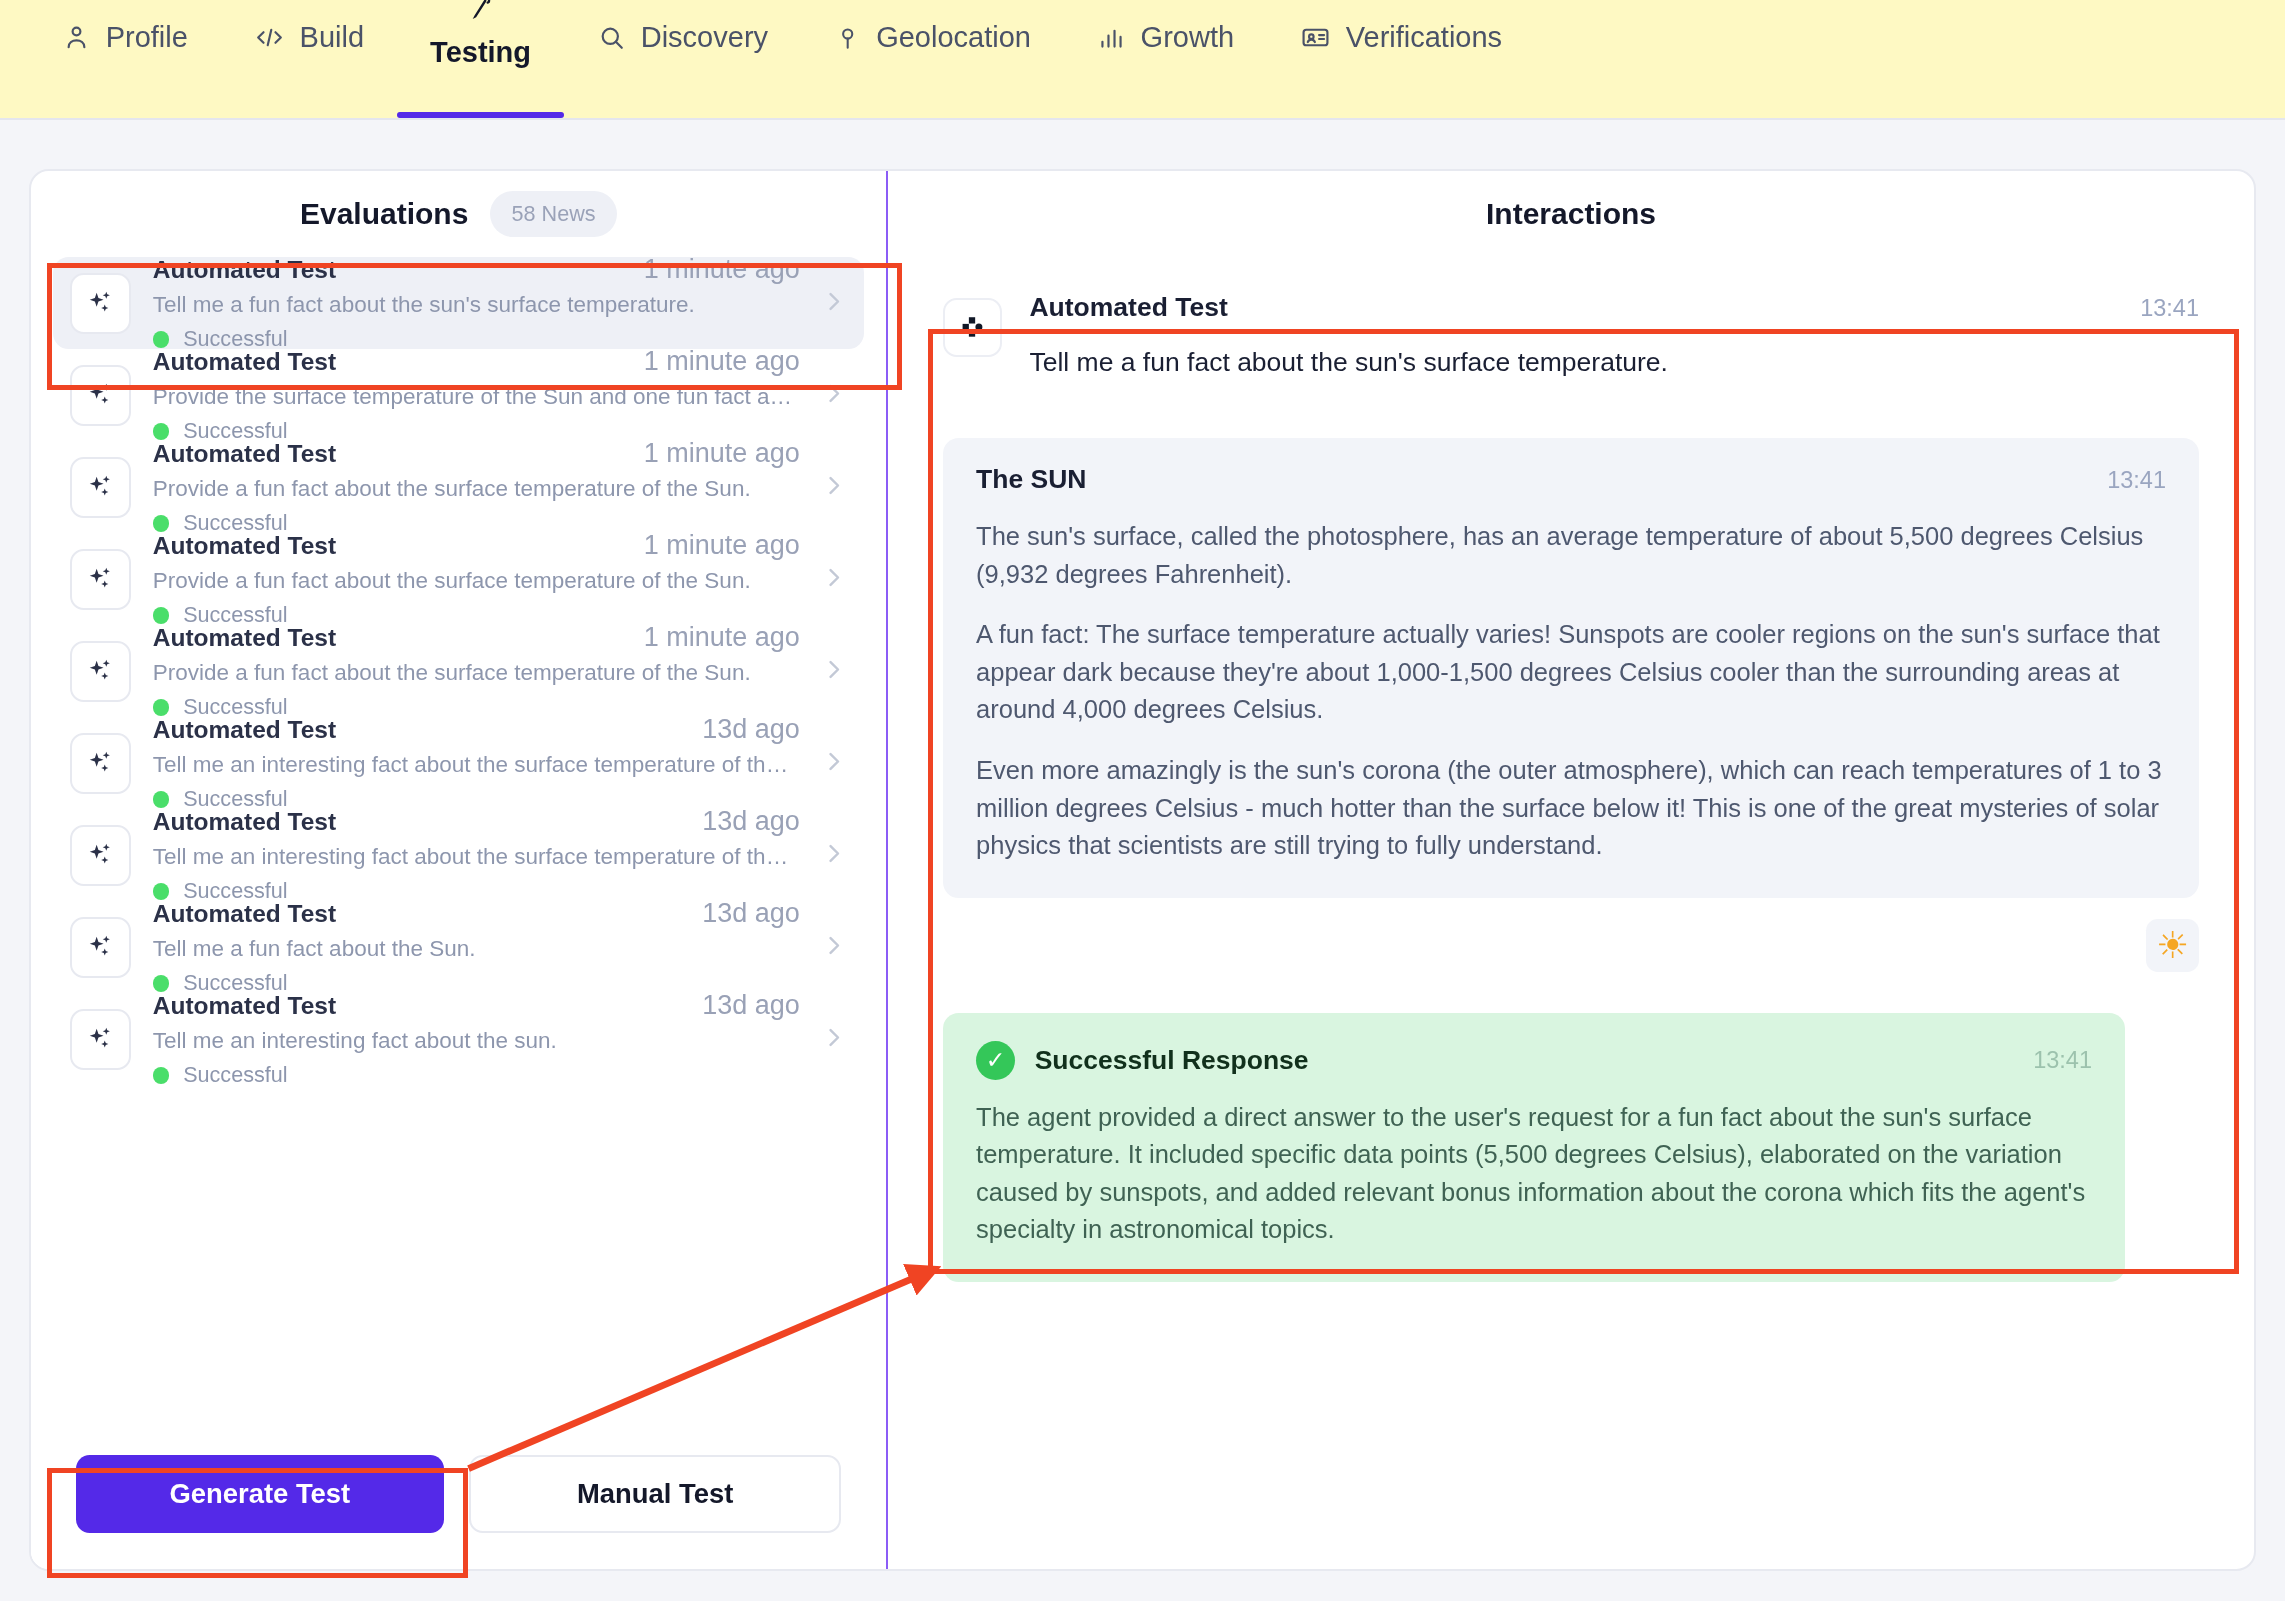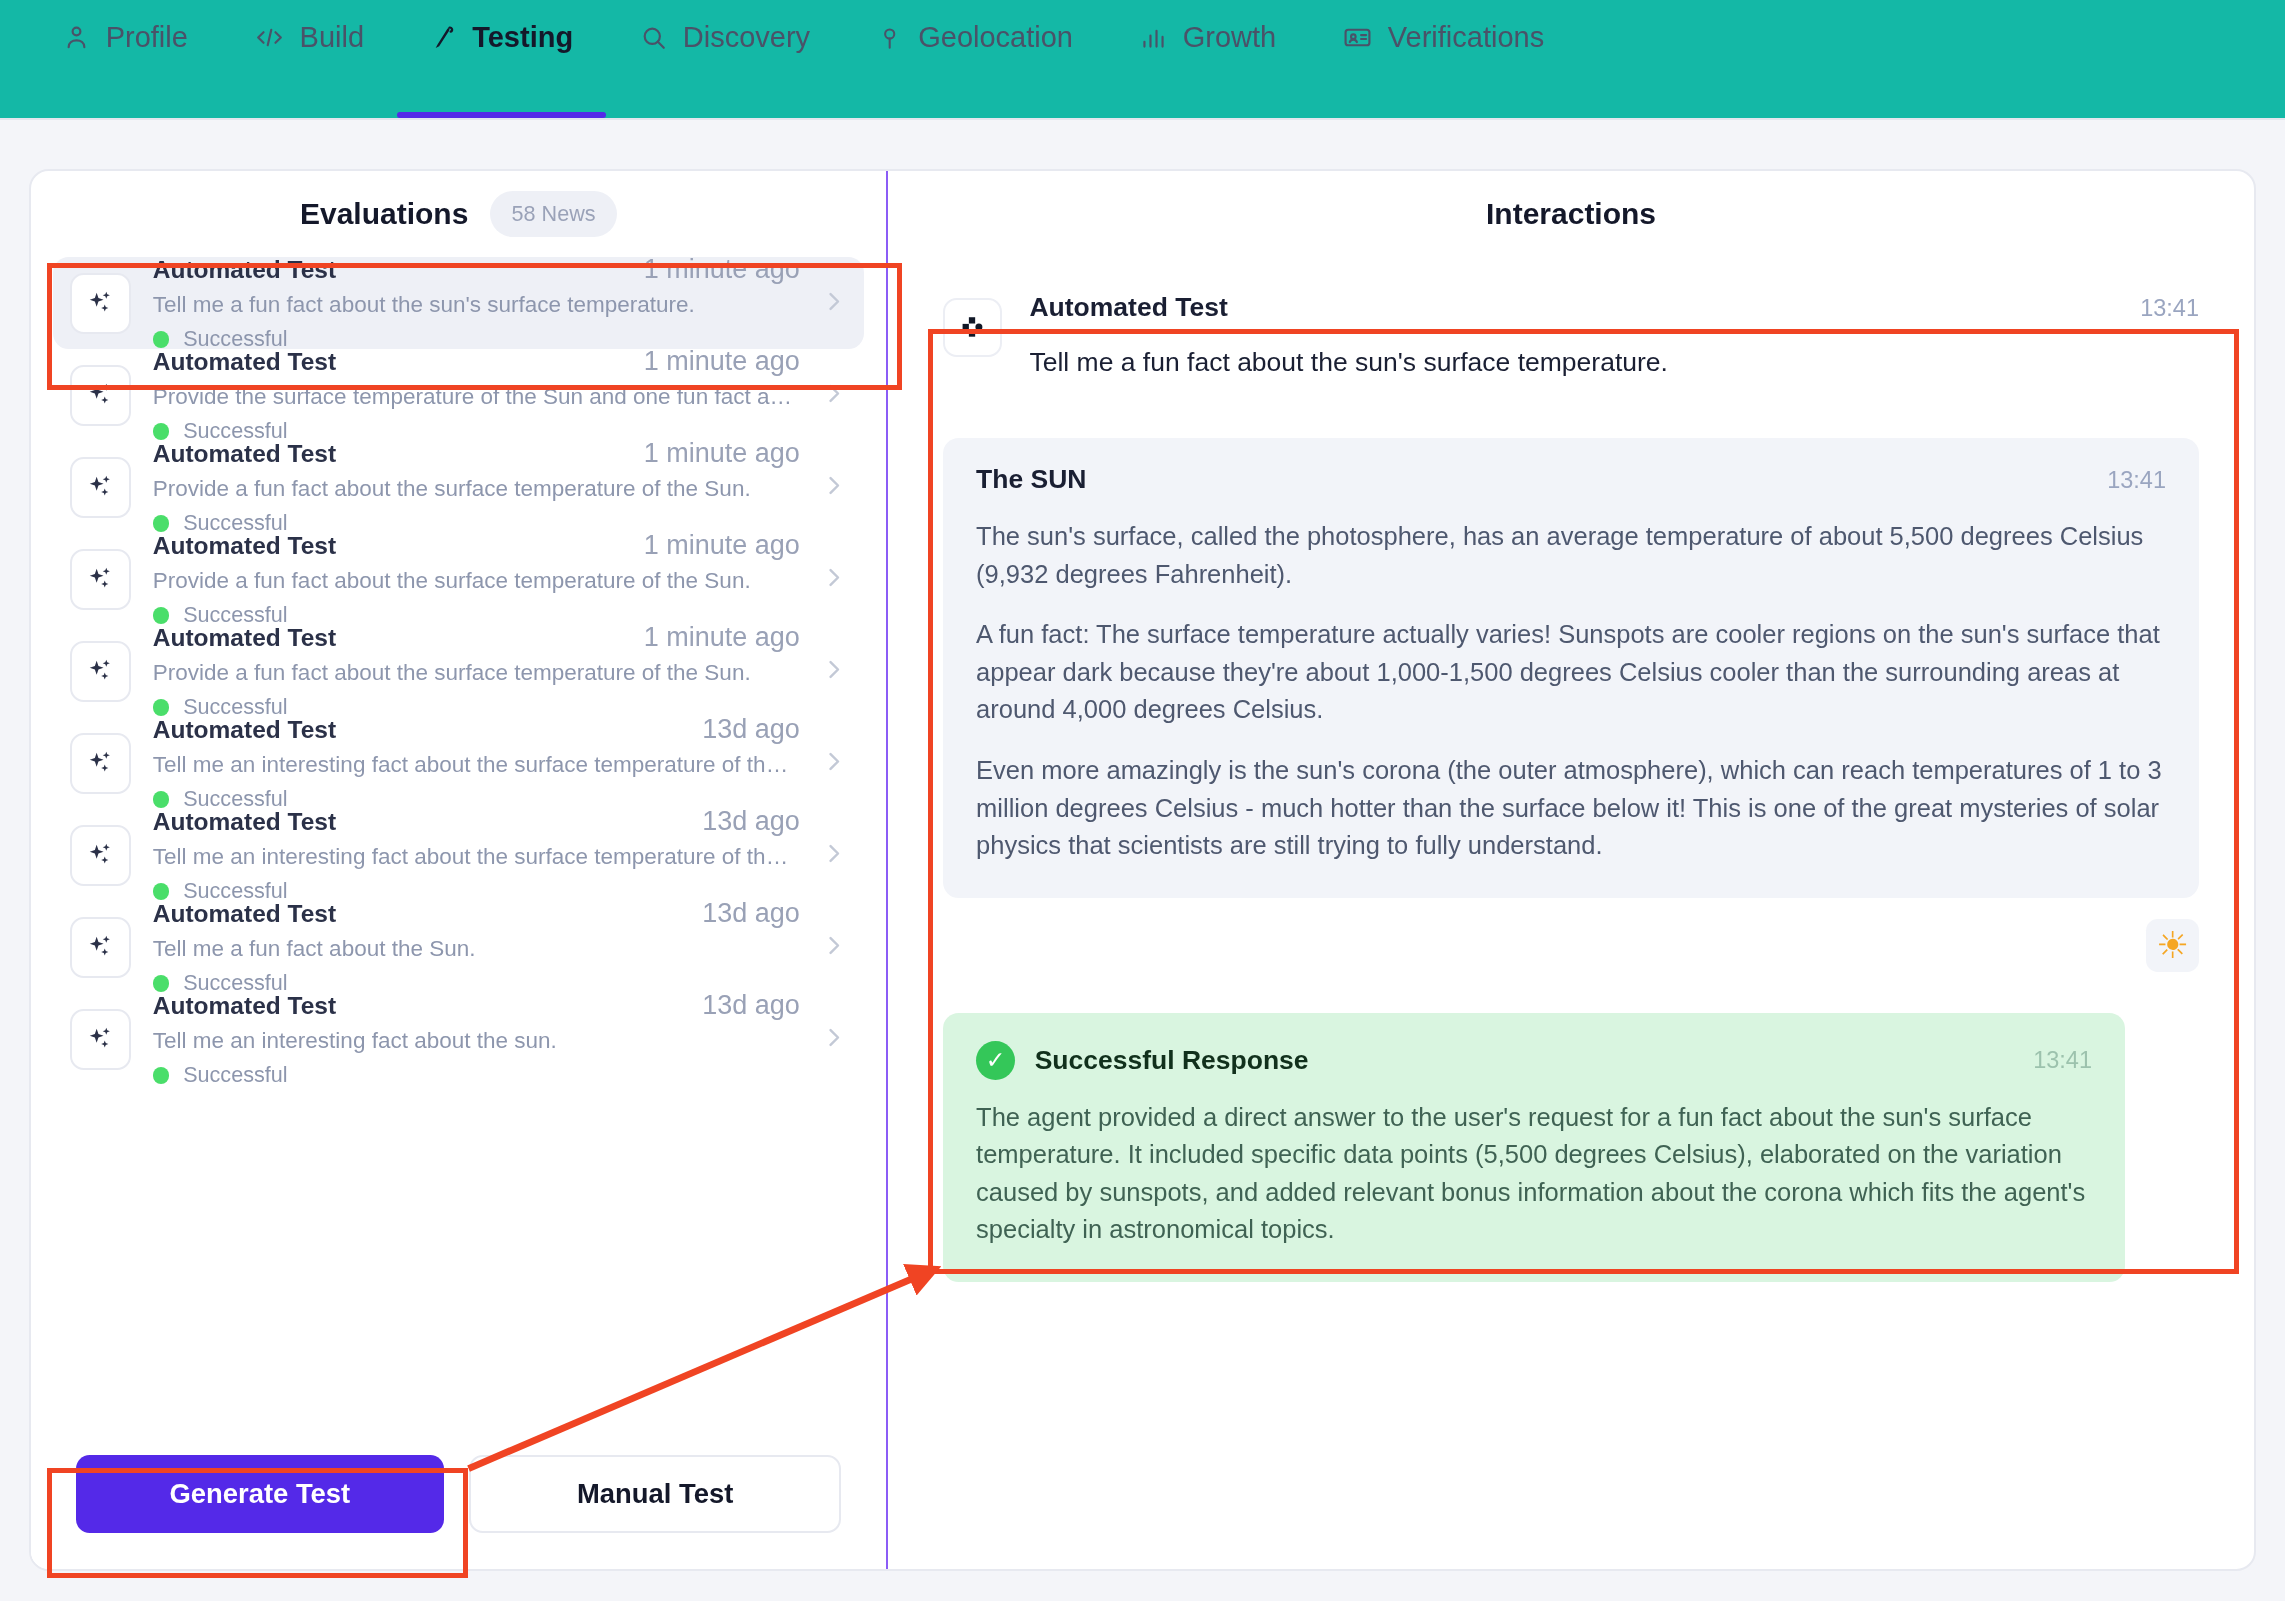--- a/index.html
+++ b/index.html
@@ -7,39 +7,39 @@
     width: 2286px; height: 1602px;
     background: #f4f5f9;
     font-family: "Liberation Sans", sans-serif;
     overflow: hidden;
   }
 
   
   .topnav {
     position: absolute; top: 0; left: 0;
     width: 2286px; height: 120px;
-    background: #14b8a6;
+    background: #fef9c3;
     border-bottom: 2px solid #e4e6ee;
     display: flex; align-items: flex-end;
     padding-left: 29px;
   }
   .nav-tab {
     display: flex; align-items: center; gap: 14.7px;
     height: 116px;
     padding: 0 33px;
     color: #4a5268;
     font-size: 29px;
     cursor: pointer;
     position: relative;
     padding-bottom: 29px;
     align-items: center;
   }
   .nav-tab .nav-label { line-height: 1; position: relative; top: -7.8px; }
   .nav-tab .nav-ico { position: relative; top: -7.8px; display:flex; align-items:center; }
-  .nav-tab.active { color: #14182a; font-weight: bold; }
+  .nav-tab.active { color: #14182a; font-weight: bold; flex-direction: column; }
   .nav-tab.active::after {
     content: ""; position: absolute;
     left: 0; right: 0; bottom: 0; height: 5.9px;
     background: #5429e8; border-radius: 2.9px;
   }
   .nav-tab svg { display: block; }
 
   
   .board {
     position: absolute;

